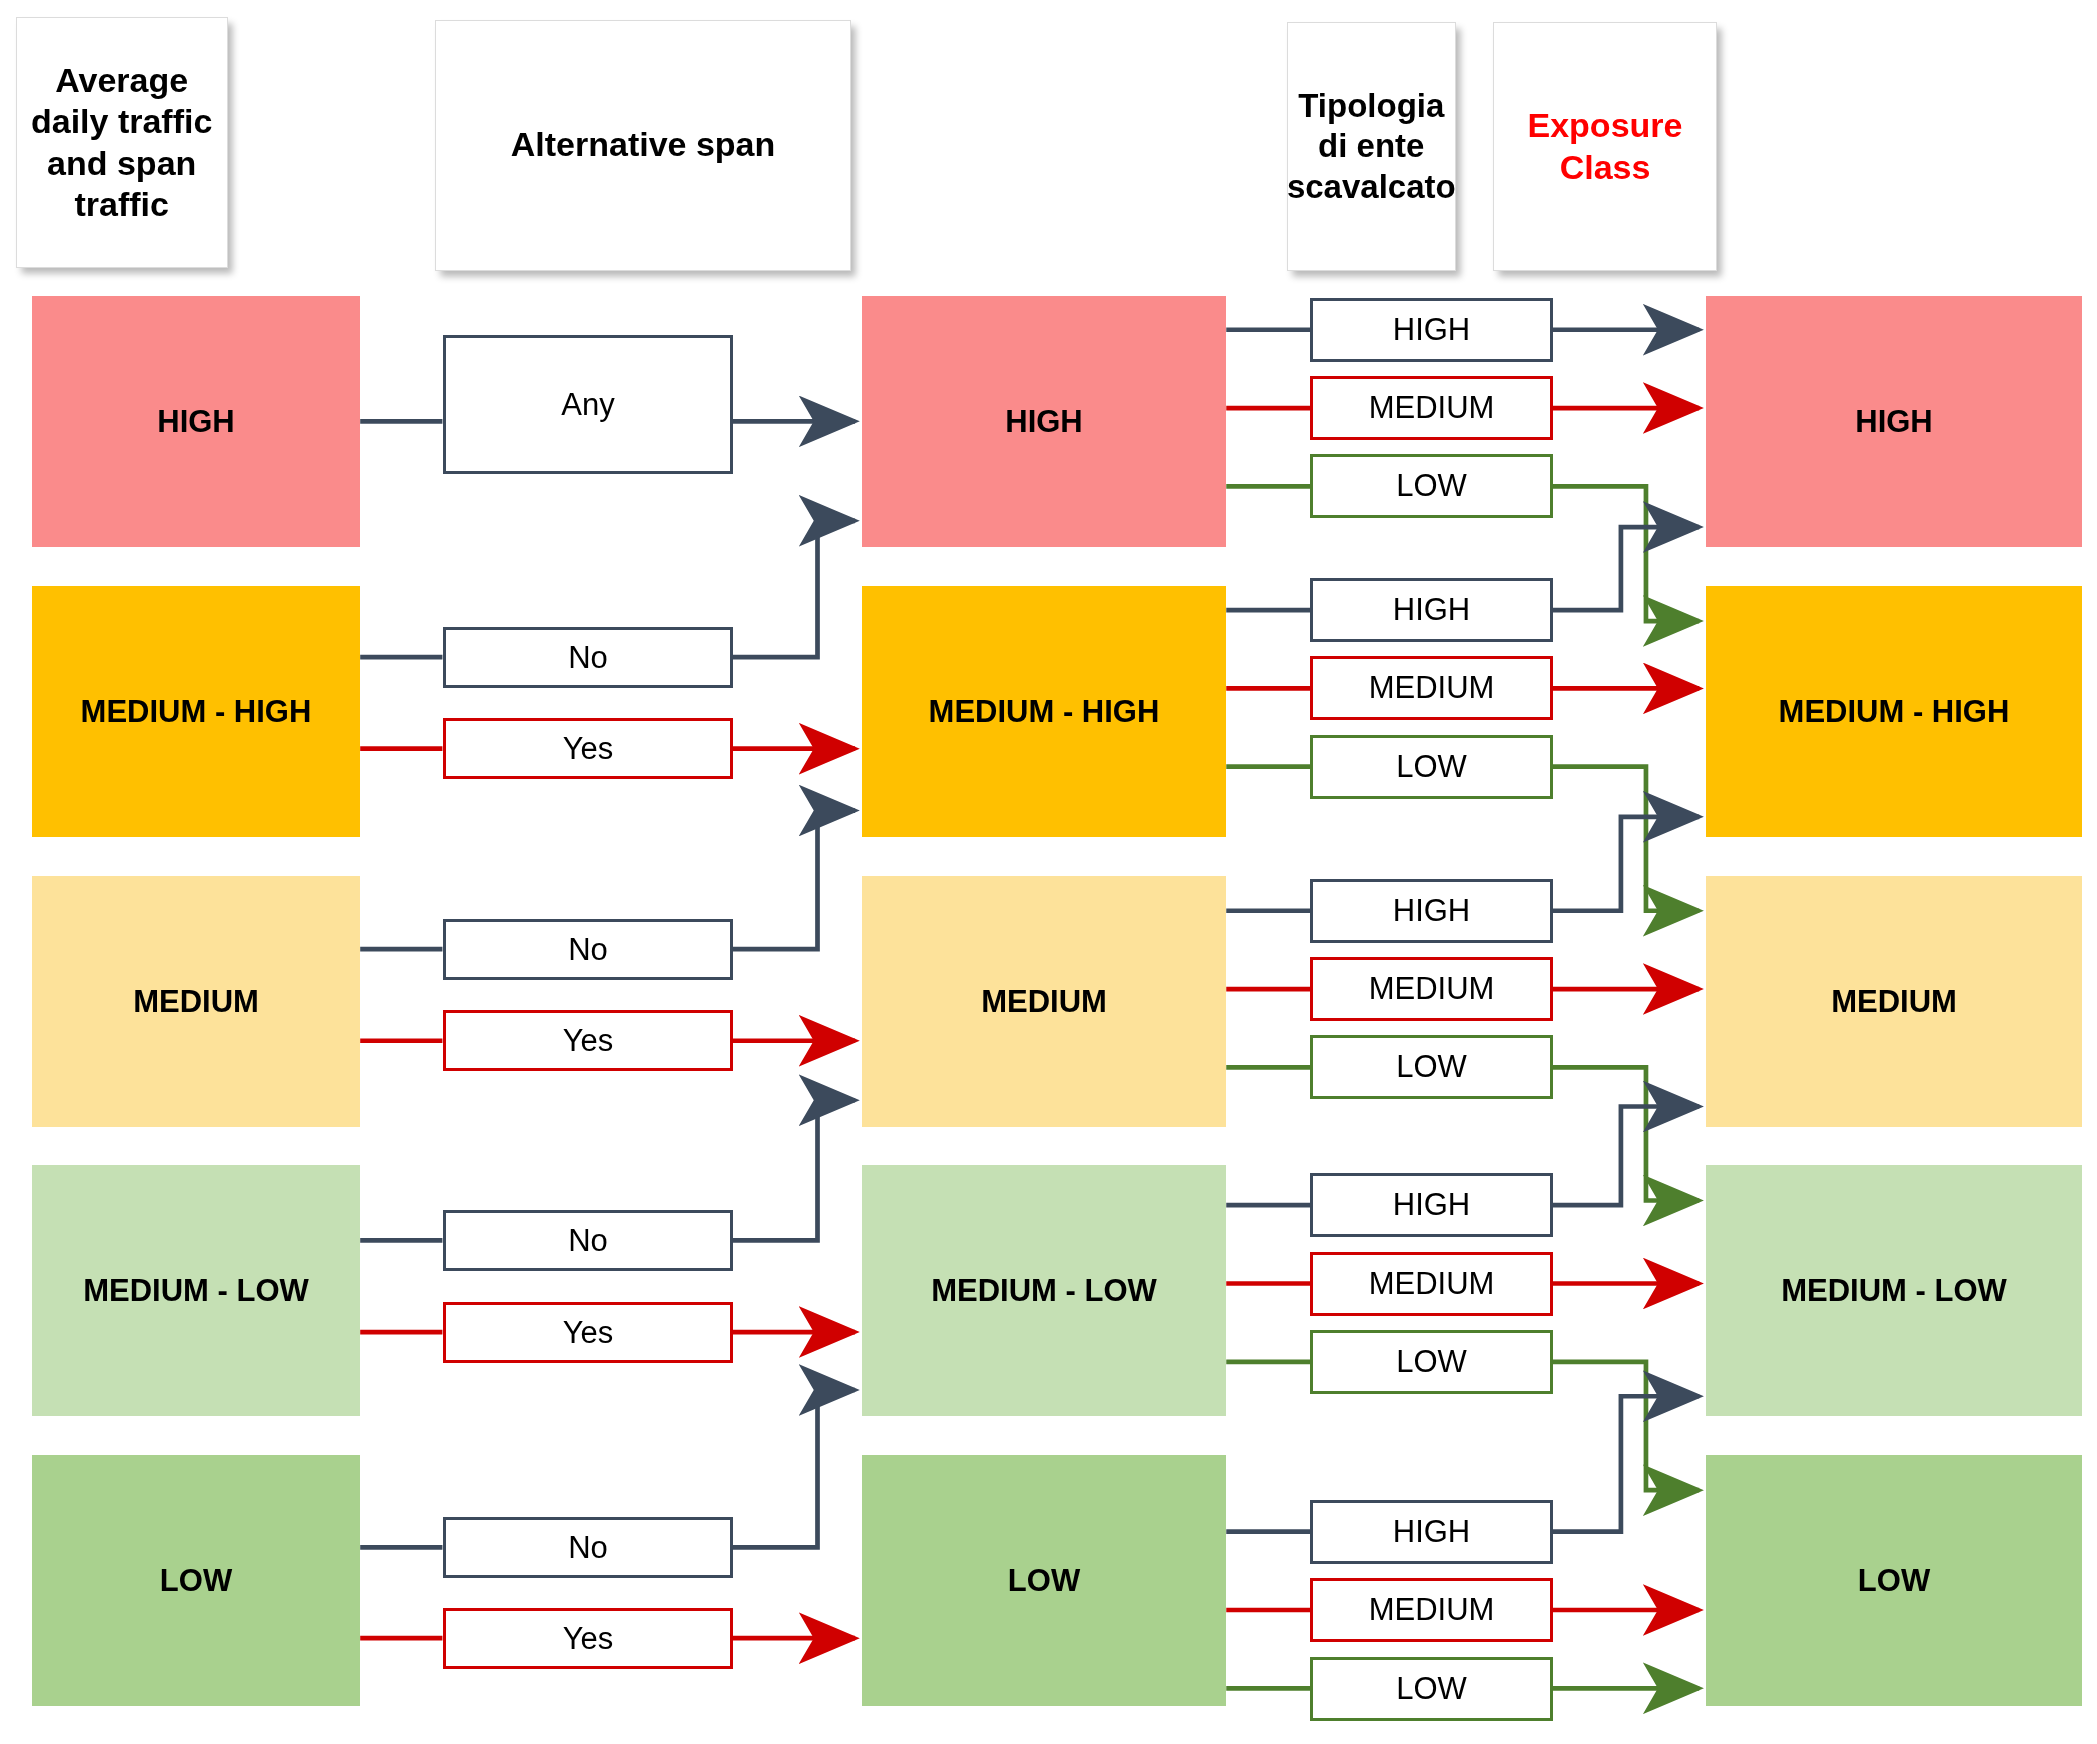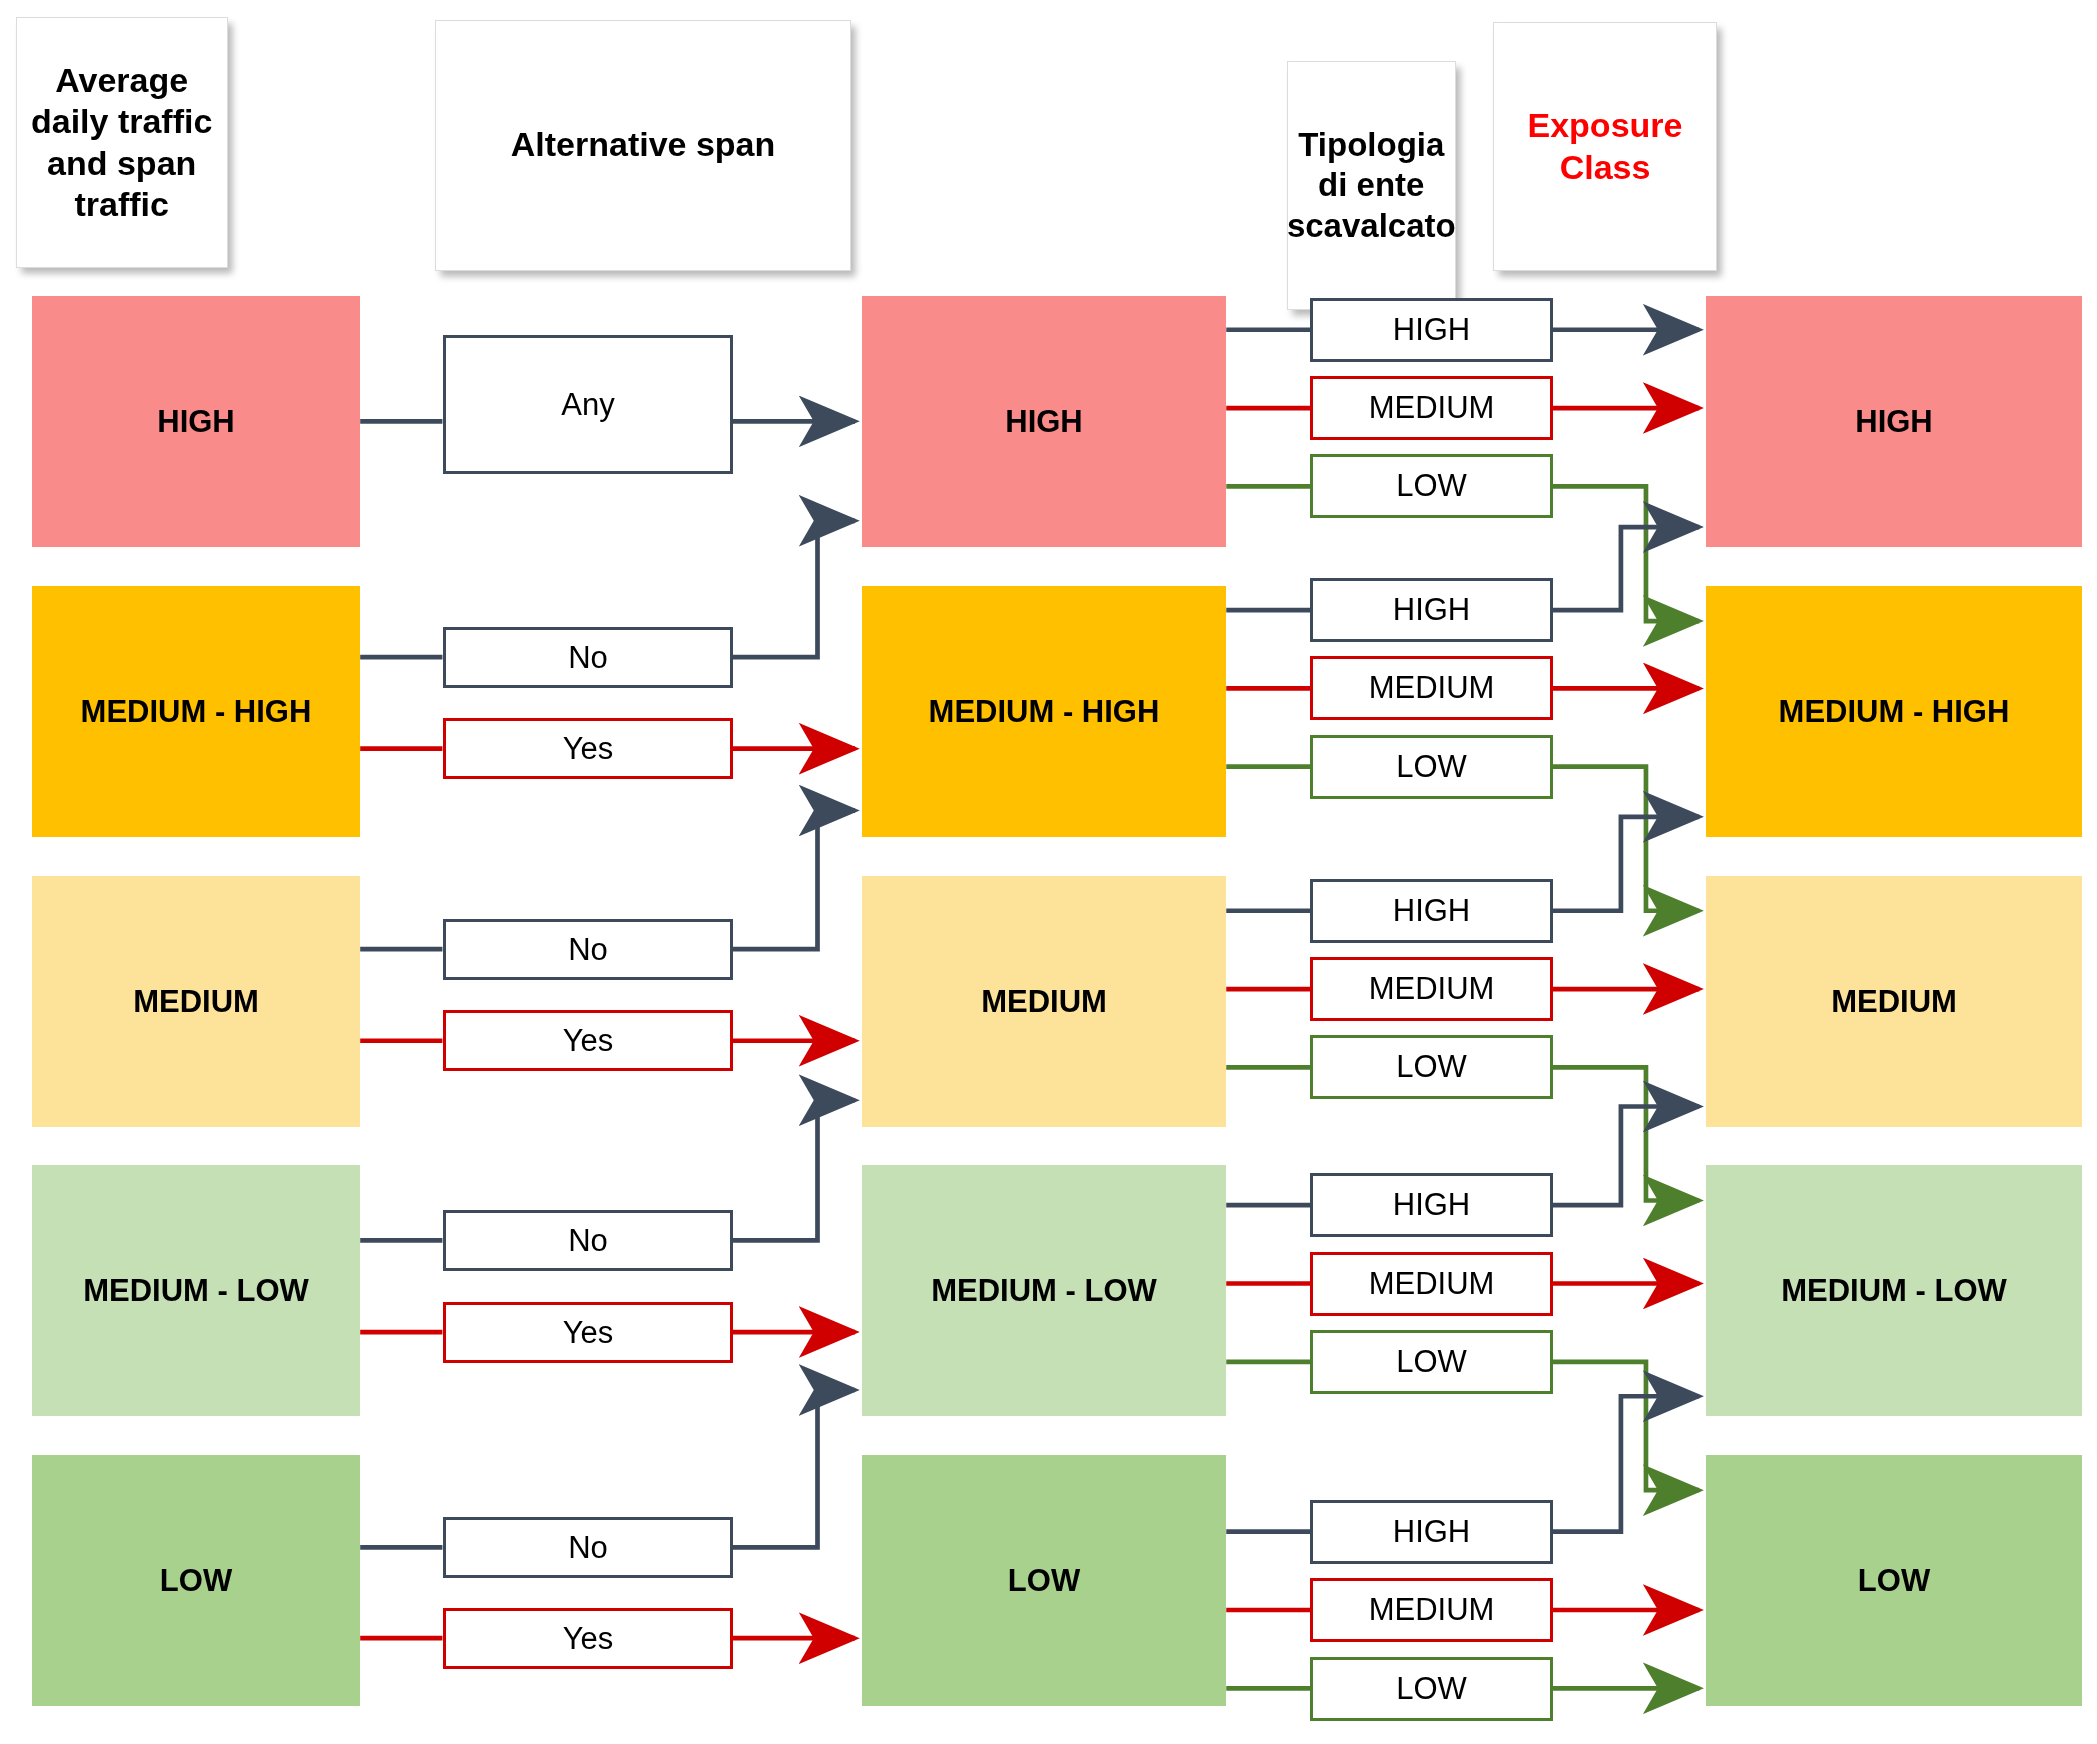--- a/index.html
+++ b/index.html
@@ -30,21 +30,21 @@
 <div id="stage">
 
   <div class="hdr" style="left:15.7px;top:17px;width:188px;height:249px;font-size:34px;padding:0 11px;">
     <span>Average daily traffic and span traffic</span>
   </div>
 
   <div class="hdr" style="left:435px;top:19.6px;width:392px;height:249px;font-size:34px;padding:0 11px;">
     <span>Alternative span</span>
   </div>
 
-  <div class="hdr" style="left:1287px;top:22px;width:154px;height:247px;font-size:33px;padding:0 6.3px;margin-top:39px;">
+  <div class="hdr" style="left:1287px;top:22px;width:154px;height:247px;font-size:33px;padding:0 6.3px;">
     <span>Tipologia di ente scavalcato</span>
   </div>
 
   <div class="hdr red" style="left:1493px;top:22px;width:182px;height:247px;font-size:34px;padding:0 20px;">
     <span>Exposure Class</span>
   </div>
 
   <div class="cell" style="left:32px;top:296px;width:328px;height:251px;background:#fa8b8b;">
     <span>HIGH</span>
     </div>

